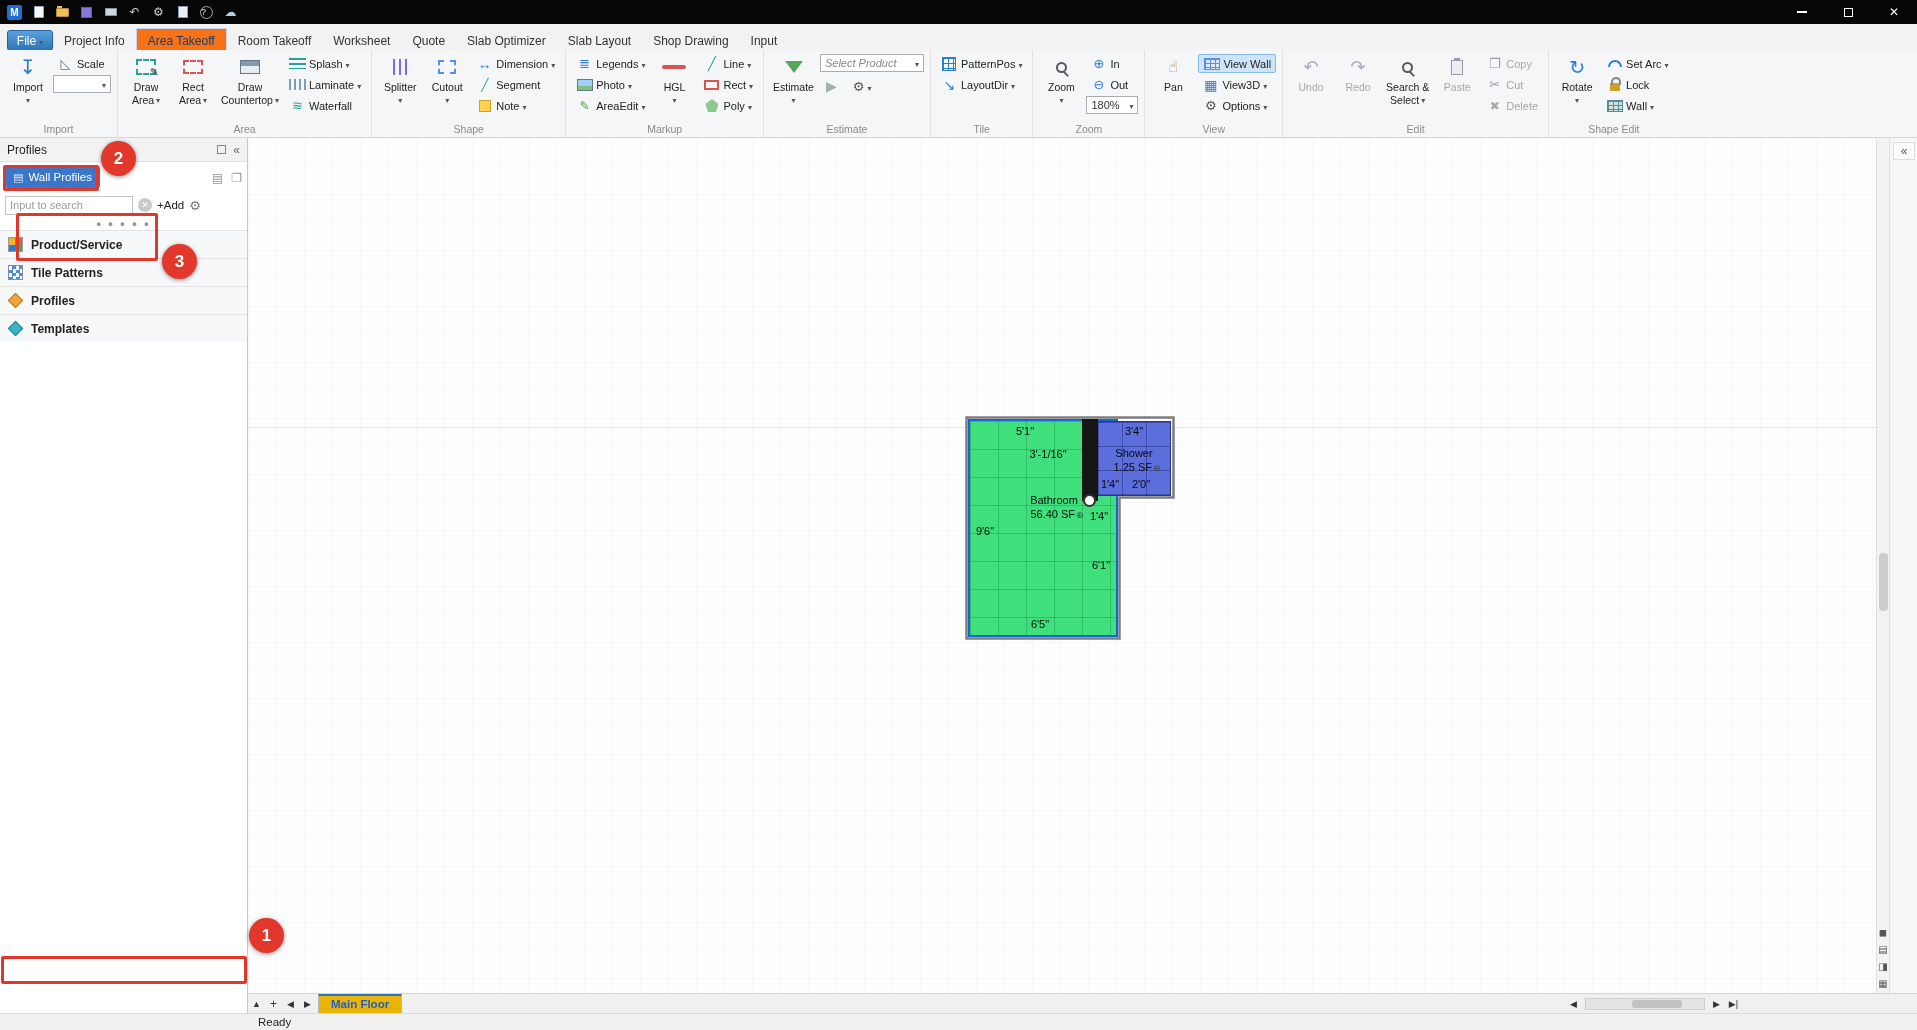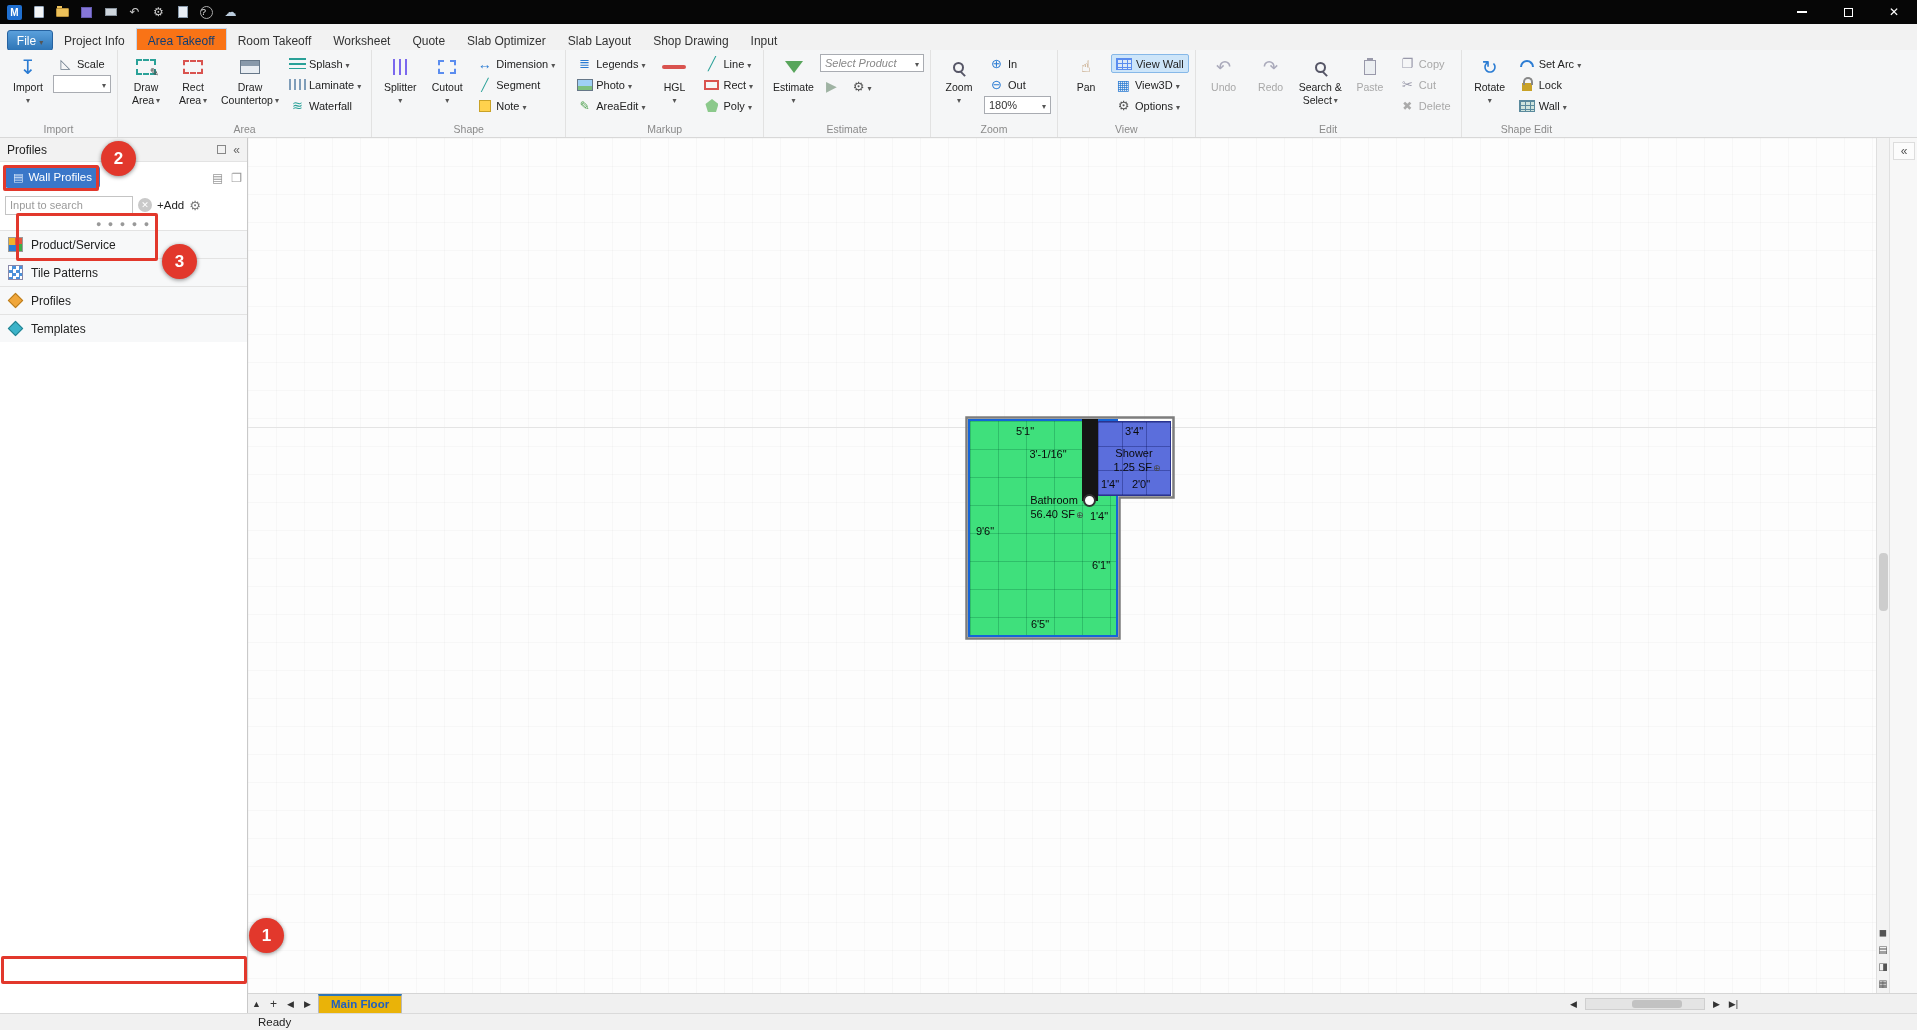--- a/index.html
+++ b/index.html
@@ -137,21 +137,21 @@
     display:flex;align-items:center;justify-content:center}
   .add-btn{font-size:11.5px;color:#222}
   .gear-sm::before{content:"⚙";font-size:13px;color:#777}
   .item-list{flex:1;padding-top:3px}
   .profile-item{margin:3px 12px;height:42px;display:flex;align-items:center;gap:9px;padding:0 5px}
   .swatch{width:26px;height:30px;background:#45b9a9;border:1px solid #2e8d80}
   .item-label{font-size:12px;color:#222}
   .splitter-dots{height:12px;display:flex;align-items:center;justify-content:center;color:#999;
     font-size:9px;letter-spacing:2px}
   .nav-row{height:28px;display:flex;align-items:center;gap:8px;padding:0 8px;background:#f7f8f9;
-    border-top:1px solid #e3e3e3;font-size:12px;font-weight:400;color:#222}
+    border-top:1px solid #e3e3e3;font-size:12px;font-weight:700;color:#222}
   .ni{width:15px;height:15px;display:inline-block}
   .ni-product{background:conic-gradient(#e7563e 0 25%,#3fae49 0 50%,#2b7cd3 0 75%,#f0b32c 0);border:1px solid #999}
   .ni-tile{background:repeating-conic-gradient(#4a90d9 0 25%,#fff 0 50%) 0 0/7px 7px;border:1px solid #88a}
   .ni-profiles{width:11px;height:11px;background:#f0a63a;border:1px solid #b97b1d;transform:rotate(45deg);margin:2px}
   .ni-templates{width:11px;height:11px;background:#3bb3c9;border:1px solid #22808f;transform:rotate(45deg);margin:2px}
   
   .canvas-wrap{position:absolute;left:248px;top:138px;width:1669px;height:855px;display:flex}
   .canvas{position:relative;width:1628px;height:855px;background:#fdfdfd;
     background-image:linear-gradient(rgba(0,0,0,.025) 1px,transparent 1px),
       linear-gradient(90deg,rgba(0,0,0,.025) 1px,transparent 1px);
@@ -454,20 +454,41 @@
           <span style="display:flex;align-items:center;gap:3px">
             <span class="ri gi-gear"></span>
               <span class="crt"></span>
           </span>
         </div>
       </div>
     </div>
     <div class="rg-label">Estimate</div>
   </div>
 
+  <div class="rg">
+    <div class="rg-body">
+      <div class="scol">
+        <div class="sb">
+          <span class="sico">
+              <span class="ri gi-patternpos"></span>
+            </span>
+          <span>PatternPos</span>
+            <span class="crt"></span>
+        </div>
+        <div class="sb">
+          <span class="sico">
+              <span class="ri gi-layoutdir"></span>
+            </span>
+          <span>LayoutDir</span>
+            <span class="crt"></span>
+        </div>
+      </div>
+    </div>
+    <div class="rg-label">Tile</div>
+  </div>
 
   <div class="rg">
     <div class="rg-body">
       <div class="bb">
         <span class="bico">
             <span class="ri gi-mag"></span>
           </span>
         <span>Zoom</span>
         <span class="crt"></span>
       </div>
@@ -477,21 +498,21 @@
               <span class="ri gi-in"></span>
             </span>
           <span>In</span>
         </div>
         <div class="sb">
           <span class="sico">
               <span class="ri gi-out"></span>
             </span>
           <span>Out</span>
         </div>
-        <div class="combo" style="width:67px">
+        <div class="combo" style="width:52px">
           <span>180%</span>
             <span class="crt"></span>
         </div>
       </div>
     </div>
     <div class="rg-label">Zoom</div>
   </div>
 
   <div class="rg">
     <div class="rg-body">

